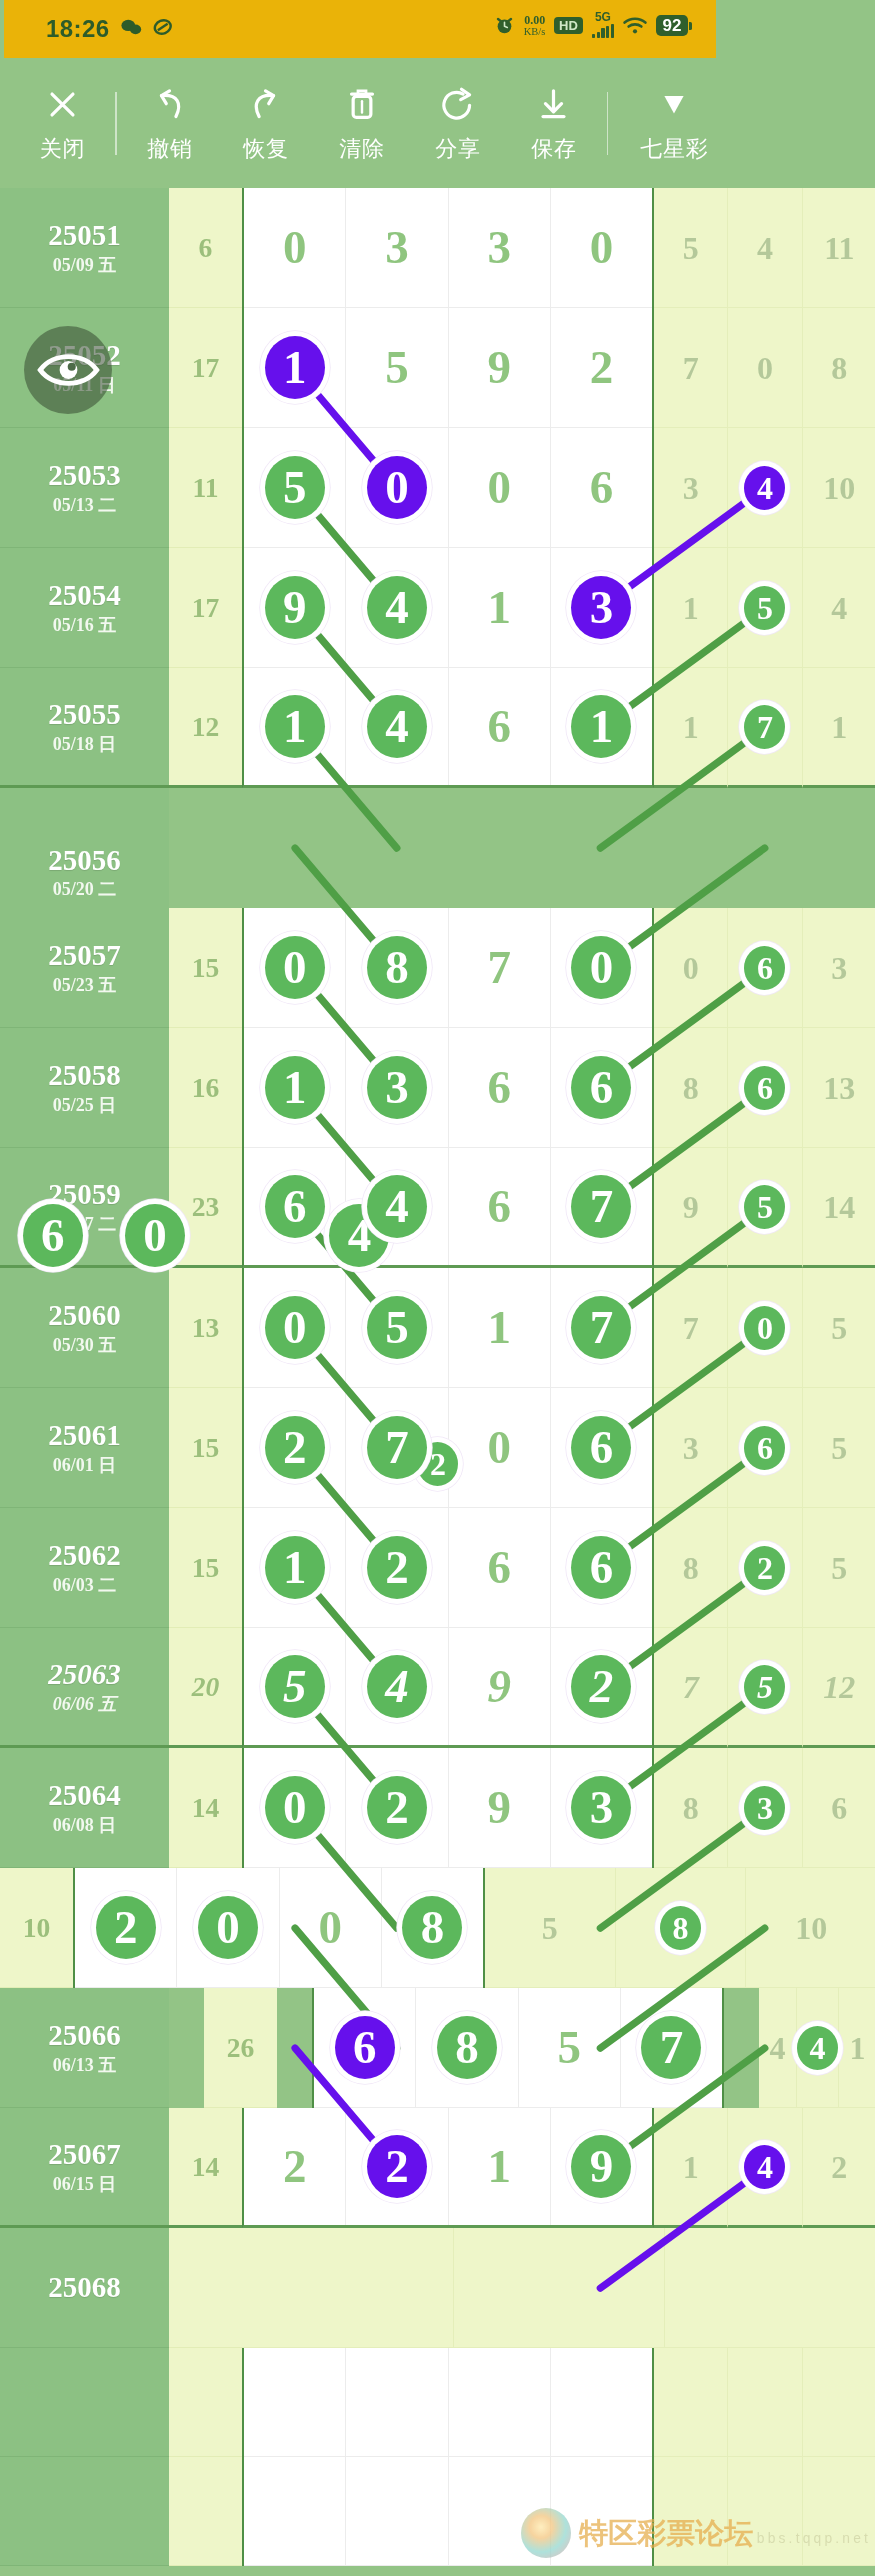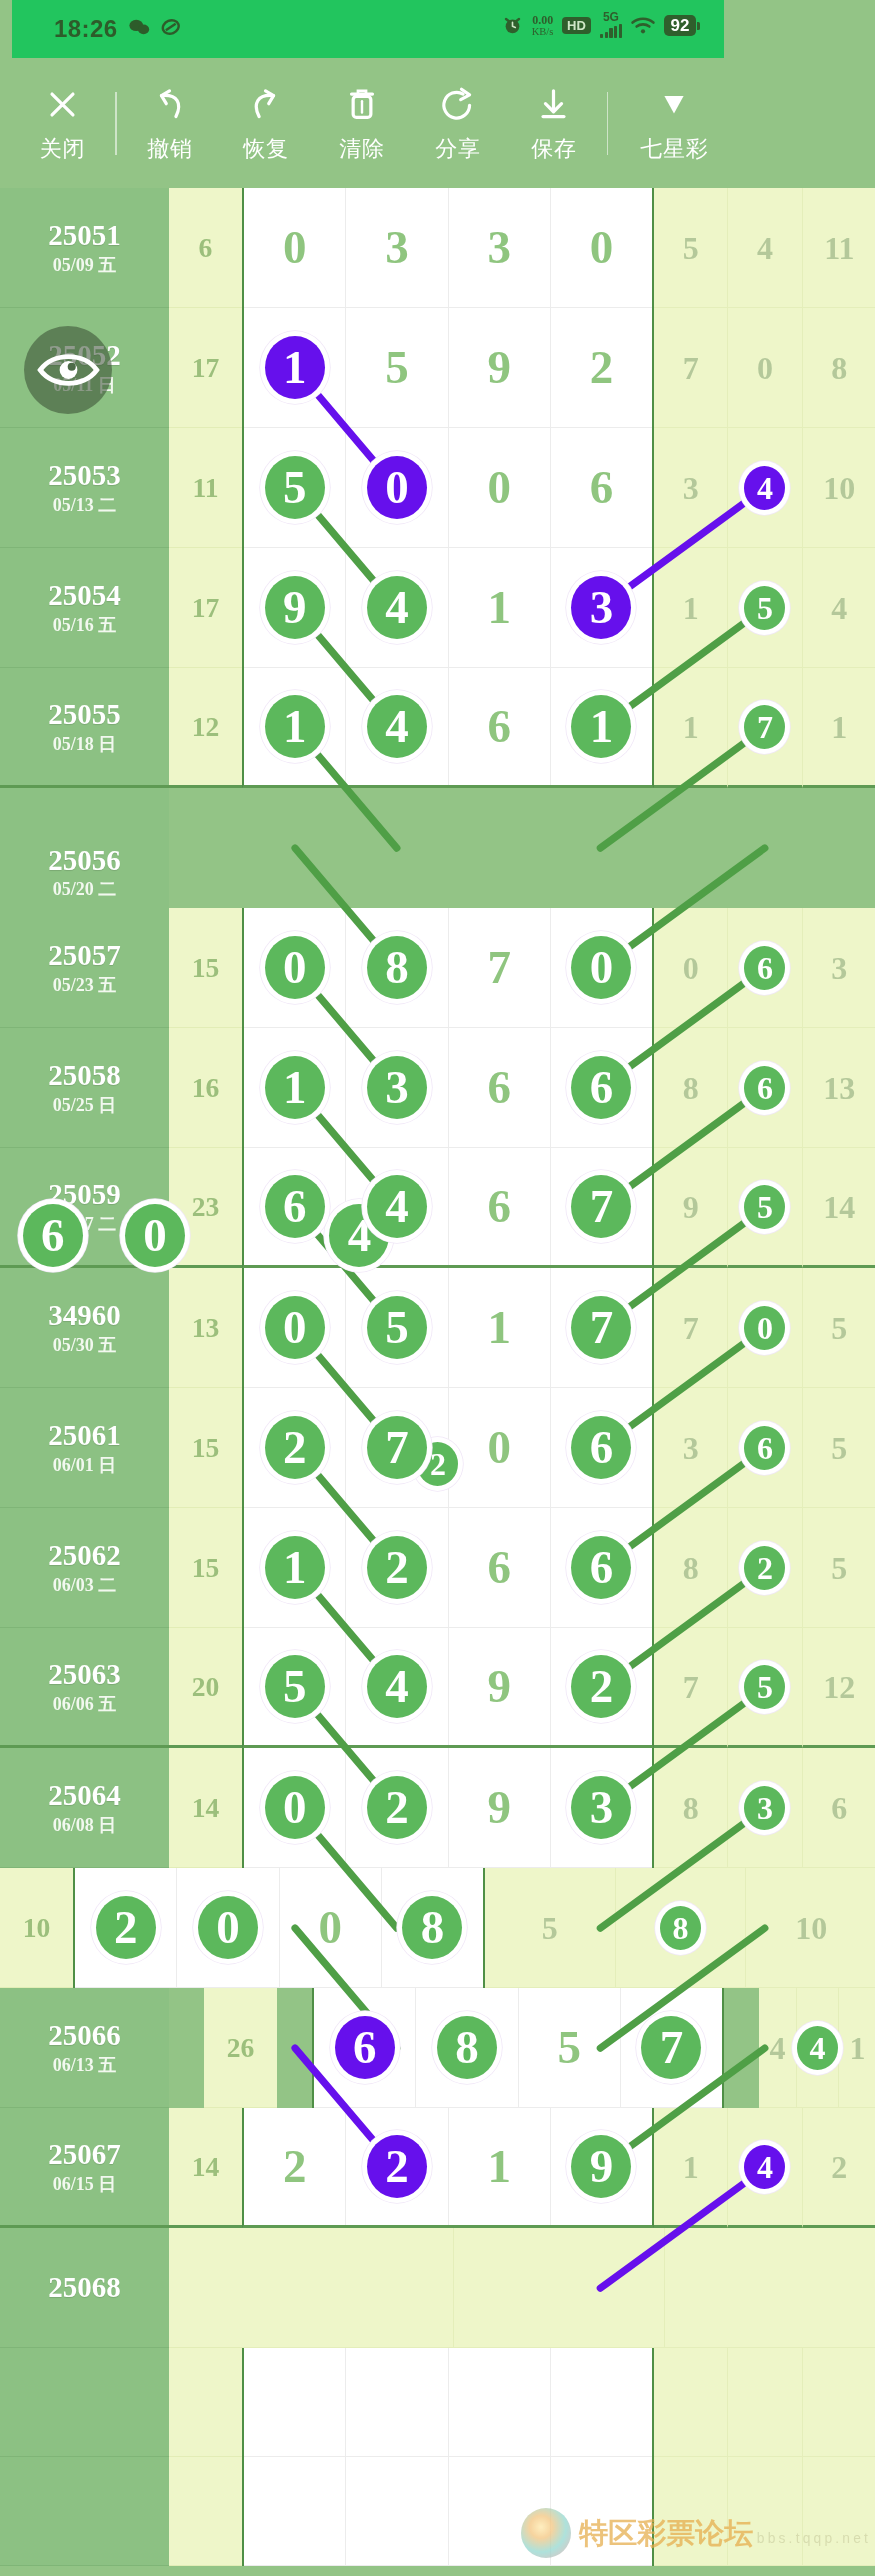--- a/index.html
+++ b/index.html
@@ -5,21 +5,21 @@
   html,body{margin:0;padding:0;}
   body{
     width:876px;height:2576px;overflow:hidden;
     background:#93c486;
     font-family:"Liberation Serif",serif;
     -webkit-font-smoothing:antialiased;
   }
   #root{position:relative;width:876px;height:2576px;}
 
   
-  #statusbar{position:absolute;left:12px;top:0;width:712px;height:58px;background:#22c55e;}
+  #statusbar{position:absolute;left:4px;top:0;width:712px;height:58px;background:#eab308;}
   #sb-left{position:absolute;left:42px;top:14.6px;display:flex;align-items:center;gap:11.4px;}
   #sb-time{font-family:"Liberation Sans",sans-serif;font-size:24px;font-weight:600;color:#2d5c2a;letter-spacing:0.4px;}
   .sb-glyph{color:#2d5c2a;font-size:19.5px;line-height:1;}
   #sb-right{position:absolute;right:24px;top:13px;display:flex;align-items:center;gap:9px;}
   .sb-i{color:#2f5f2c;display:flex;align-items:center;}
   #sb-kbs{font-family:Liberation Serif, serif;font-size:12px;line-height:12px;font-weight:700;color:#2f5f2c;text-align:right;}
   #sb-kbs span{display:block;font-size:10.5px;font-weight:400;}
   .sb-badge{background:#2f5f2c;color:#cfe7c7;font-family:"Liberation Sans",sans-serif;font-size:13px;font-weight:700;
             padding:1.6px 4.9px;border-radius:4px;line-height:1;}
   #sb-5g{font-family:"Liberation Sans",sans-serif;font-size:12px;font-weight:700;color:#2f5f2c;line-height:9.7px;}
@@ -598,21 +598,21 @@
                 <span class="dg">5</span>
               </span>
             </div>
             <div class="cell" style="border-bottom: 3.2px solid rgb(94, 154, 83);">
               <span class="dg">14</span>
             </div>
           </div>
         </div>
         <div class="row" style="height: 120px;">
           <div class="c-issue">
-            <div class="no">34960</div>
+            <div class="no">25060</div>
             <div class="dt">05/30 五</div>
           </div>
           <div class="c-sum">13</div>
           <div class="c-main">
             <div class="cell">
               <span class="mark g">
                 <span class="dg">0</span>
               </span>
             </div>
             <div class="cell">
@@ -716,21 +716,21 @@
             <div class="cell">
               <span class="mark g">
                 <span class="dg">2</span>
               </span>
             </div>
             <div class="cell">
               <span class="dg">5</span>
             </div>
           </div>
         </div>
-        <div class="row " style="height: 120px;">
+        <div class="row " style="height: 120px; font-style: italic;">
           <div class="c-issue rowthick">
             <div class="no">25063</div>
             <div class="dt">06/06 五</div>
           </div>
           <div class="c-sum rowthick">20</div>
           <div class="c-main" style="border-bottom: 3.2px solid rgb(94, 154, 83);">
             <div class="cell" style="border-bottom: none;">
               <span class="mark g">
                 <span class="dg">5</span>
               </span>

